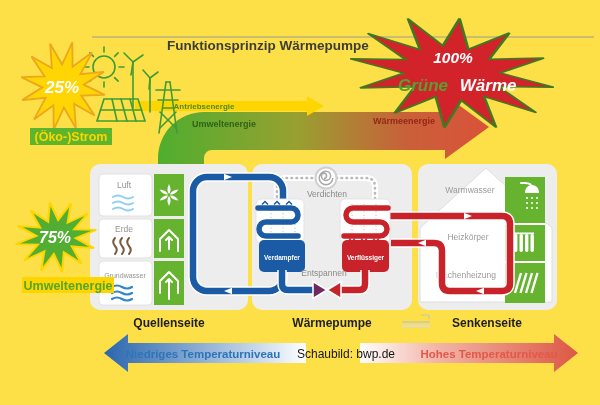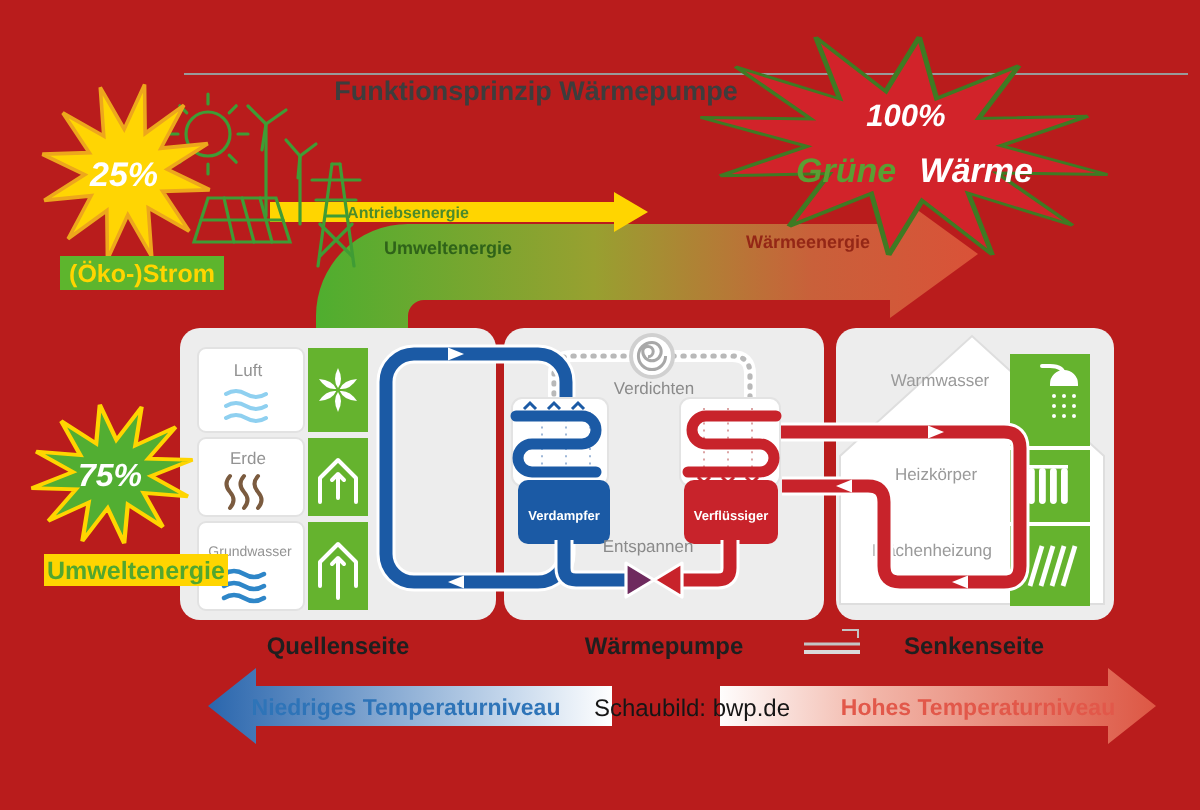--- a/index.html
+++ b/index.html
@@ -1,17 +1,17 @@
 <!DOCTYPE html>
 <html><head>
 <meta charset="utf-8">
 <style>
   html,body{margin:0;padding:0;background:#fff;}
   body{width:600px;height:405px;font-family:"Liberation Sans",sans-serif;}
-  .canvas{position:relative;width:600px;height:405px;background:#b91c1c;overflow:hidden;}
+  .canvas{position:relative;width:600px;height:405px;background:#fde047;overflow:hidden;}
   svg{position:absolute;left:0;top:0;}
   text{font-family:"Liberation Sans",sans-serif;}
 </style>
 </head>
 <body>
 
 <div class="canvas">
 <svg width="600" height="405" viewBox="0 0 600 405">
   <defs>
     <polygon id="star12" points="100,5 111.9,55.6 147.5,17.7 132.5,67.5 182.3,52.5 144.4,88.1 195,100 144.4,111.9 182.3,147.5 132.5,132.5 147.5,182.3 111.9,144.4 100,195 88.1,144.4 52.5,182.3 67.5,132.5 17.7,147.5 55.6,111.9 5,100 55.6,88.1 17.7,52.5 67.5,67.5 52.5,17.7 88.1,55.6"></polygon>

